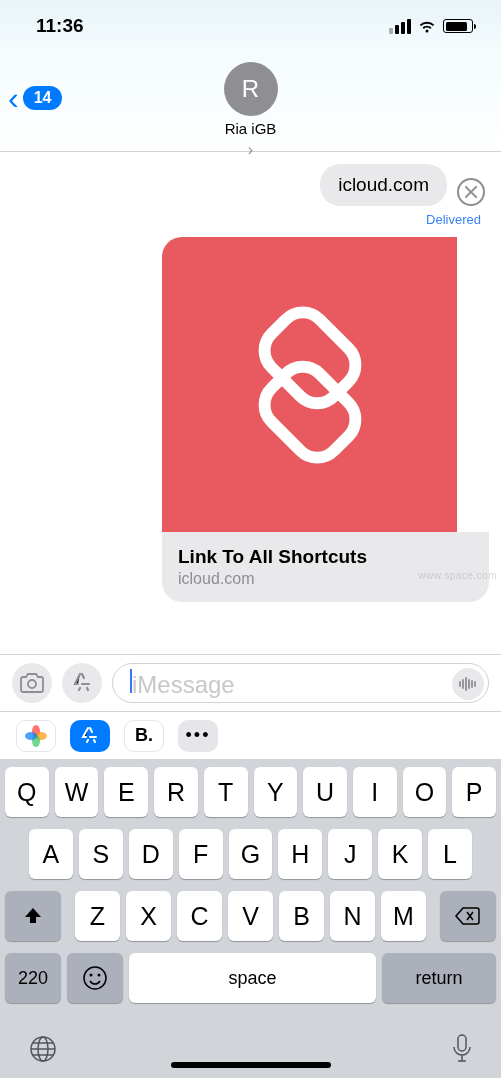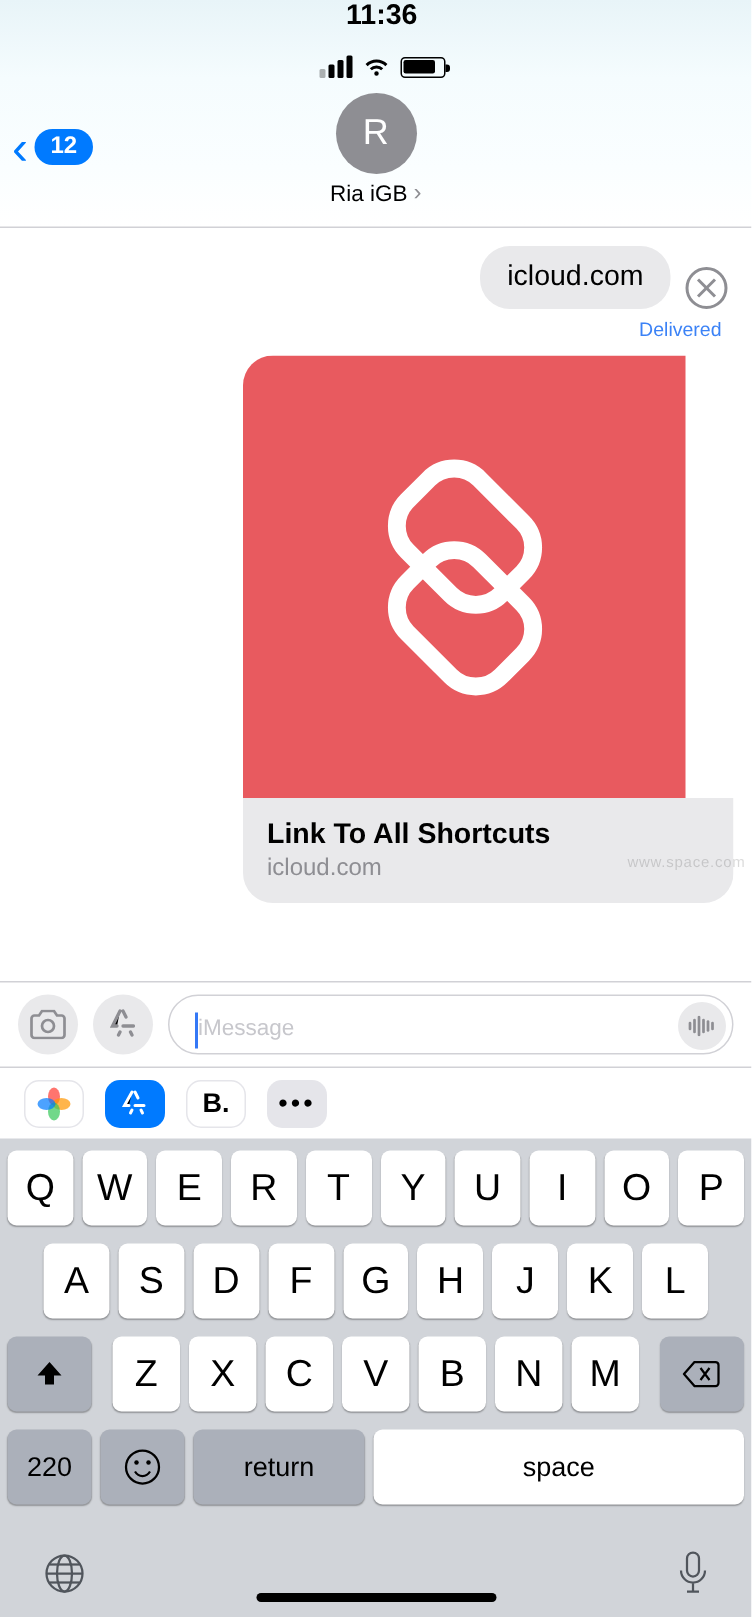--- a/index.html
+++ b/index.html
@@ -1,52 +1,52 @@
 <!DOCTYPE html>
 <html><head>
   <meta charset="utf-8">
   <style>
     * { margin: 0; padding: 0; box-sizing: border-box; font-family: -apple-system, BlinkMacSystemFont, "Helvetica Neue", sans-serif; }
     body { width: 501px; height: 1078px; background: #fff; display: flex; flex-direction: column; position: relative; overflow: hidden; }
     
-    .status-bar { height: 52px; display: flex; justify-content: space-between; align-items: center; padding: 0 28px 0 36px; background: linear-gradient(to bottom, #e8f4f8, #f5fcfe); flex-direction: column; }
+    .status-bar { height: 52px; display: flex; justify-content: space-between; align-items: center; padding: 0 28px 0 36px; background: linear-gradient(to bottom, #e8f4f8, #f5fcfe); }
     .status-time { font-size: 19px; font-weight: 600; }
     .status-right { display: flex; align-items: center; gap: 6px; }
     .signal-bars { display: flex; align-items: flex-end; gap: 2px; }
     .bar { width: 4px; background: #000; border-radius: 1px; }
     .bar1 { height: 6px; opacity: 0.3; } .bar2 { height: 9px; } .bar3 { height: 12px; } .bar4 { height: 15px; }
     .battery { width: 30px; height: 14px; border: 1.5px solid #000; border-radius: 3px; position: relative; }
     .battery::after { content:''; position:absolute; right:-4px; top:4px; width:2.5px; height:5px; background:#000; border-radius:0 2px 2px 0; }
     .battery-fill { position:absolute; left:1.5px; top:1.5px; bottom:1.5px; width:75%; background:#000; border-radius:1.5px; }
     
     .header { position: relative; height: 100px; background: linear-gradient(to bottom, #f5fcfe, #fafeff 60%, #fff); border-bottom: 0.5px solid #d1d1d6;}
     .back-btn { position:absolute; left:8px; top:30px; display:flex; align-items:center; gap:4px; }
     .back-chev { color:#007aff; font-size:32px; font-weight:400; line-height:1; }
     .back-badge { background:#007aff; color:#fff; font-size:16px; font-weight:600; padding:3px 11px; border-radius:14px; }
     .avatar { position:absolute; left:50%; top:10px; transform:translateX(-50%); width:54px; height:54px; border-radius:50%; background:#8e8e93; display:flex; align-items:center; justify-content:center; color:#fff; font-size:24px; font-weight:500; }
-    .contact-name { position:absolute; left:50%; top:68px; transform:translateX(-50%); display:flex; align-items:center; gap:4px; font-size:15px; color:#000; }
+    .contact-name { position:absolute; left:50%; top:68px; transform:translateX(-50%); display:flex; align-items:center; gap:4px; font-size:15px; color:#000;flex-direction:column; }
     .contact-chev { color:#8e8e93; font-size:16px; }
     
     .messages { flex:1; padding:12px; overflow:hidden; background:#fff; }
     .msg-row { display:flex; justify-content:flex-end; margin-bottom:6px; align-items:flex-end; gap:6px; }
     .bubble-grey { background:#e9e9eb; color:#000; padding:10px 18px; border-radius:20px; font-size:19px; }
     .safari-icon { width:28px; height:28px; border:2px solid #8e8e93; border-radius:50%; display:flex; align-items:center; justify-content:center; margin-left:4px; margin-right:4px; position:relative; }
     .safari-icon::before { content:''; position:absolute; width:16px; height:2px; background:#8e8e93; transform:rotate(45deg); }
     .safari-icon::after { content:''; position:absolute; width:2px; height:16px; background:#8e8e93; transform:rotate(45deg); }
     .delivered { text-align:right; font-size:13px; color:#3b82f6; margin-right:8px; margin-bottom:10px; }
     
     .link-card { width:327px; margin-left:auto; border-radius:20px; overflow:hidden; }
     .link-image { width:295px; height:295px; background:#e85a5f; display:flex; align-items:center; justify-content:center; }
     .link-info { background:#e9e9eb; padding:14px 16px; }
     .link-title { font-size:19px; font-weight:700; color:#000; margin-bottom:2px; }
     .link-domain { font-size:16px; color:#8e8e93; }
     
     .input-bar { display:flex; align-items:center; gap:10px; padding:8px 12px; background:#fff; border-top:0.5px solid #d1d1d6; }
     .input-icon-btn { width:40px; height:40px; border-radius:50%; background:#e9e9eb; display:flex; align-items:center; justify-content:center; color:#8e8e93; }
-    .msg-input { flex:1; height:40px; border:1px solid #d1d1d6; border-radius:20px; padding:4px 44px 0 18px; font-size:15px; display:flex; align-items:center; color:#c7c7cc; position:relative; }
+    .msg-input { flex:1; height:40px; border:1px solid #d1d1d6; border-radius:20px; padding:4px 44px 0 18px; font-size:24px; display:flex; align-items:center; color:#c7c7cc; position:relative; }
     .audio-btn { position:absolute; right:4px; top:4px; width:32px; height:32px; border-radius:50%; background:#e9e9eb; display:flex; align-items:center; justify-content:center; }
     
     .app-strip { height:48px; background:#fff; border-top:0.5px solid #d1d1d6; display:flex; align-items:center; gap:14px; padding:0 16px; }
     .app-icon { width:40px; height:32px; border-radius:10px; display:flex; align-items:center; justify-content:center; font-size:18px; }
     .app-photos { background:#fff; border:0.5px solid #e5e5ea; }
     .app-store { background:#007aff; color:#fff; font-weight:700; }
     .app-bold { background:#fff; border:0.5px solid #e5e5ea; font-weight:900; }
     .app-more { background:#e5e5ea; letter-spacing:2px; }
     
     .keyboard { background:#d1d4d9; padding:8px 5px 5px; }
@@ -80,21 +80,21 @@
       </svg>
     <div class="battery">
         <div class="battery-fill"></div>
       </div>
   </div>
 </div>
 
 <div class="header">
   <div class="back-btn">
     <span class="back-chev">‹</span>
-    <span class="back-badge">12</span>
+    <span class="back-badge">14</span>
   </div>
   <div class="avatar">R</div>
   <div class="contact-name">
     <span>Ria iGB</span>
     <span class="contact-chev">›</span>
   </div>
 </div>
 
 <div class="messages">
   <div class="msg-row">
@@ -214,22 +214,22 @@
   <div class="kb-row">
     <div class="key key-123">220</div>
     <div class="key key-emoji">
       <svg width="26" height="26" viewBox="0 0 26 26">
           <circle cx="13" cy="13" r="11" fill="none" stroke="#000" stroke-width="1.5"></circle>
           <circle cx="9" cy="10" r="1.5" fill="#000"></circle>
           <circle cx="17" cy="10" r="1.5" fill="#000"></circle>
           <path d="M8 16c1.2 2 3 3 5 3s3.8-1 5-3" fill="none" stroke="#000" stroke-width="1.5"></path>
         </svg>
     </div>
+    <div class="key key-space">space</div>
     <div class="key key-return">return</div>
-    <div class="key key-space">space</div>
   </div>
 </div>
 
 <div class="kb-bottom">
   <svg width="30" height="30" viewBox="0 0 30 30">
       <circle cx="15" cy="15" r="12" fill="none" stroke="#50555c" stroke-width="1.5"></circle>
       <ellipse cx="15" cy="15" rx="5" ry="12" fill="none" stroke="#50555c" stroke-width="1.5"></ellipse>
       <line x1="3" y1="15" x2="27" y2="15" stroke="#50555c" stroke-width="1.5"></line>
       <line x1="5" y1="9" x2="25" y2="9" stroke="#50555c" stroke-width="1.5"></line>
       <line x1="5" y1="21" x2="25" y2="21" stroke="#50555c" stroke-width="1.5"></line>

